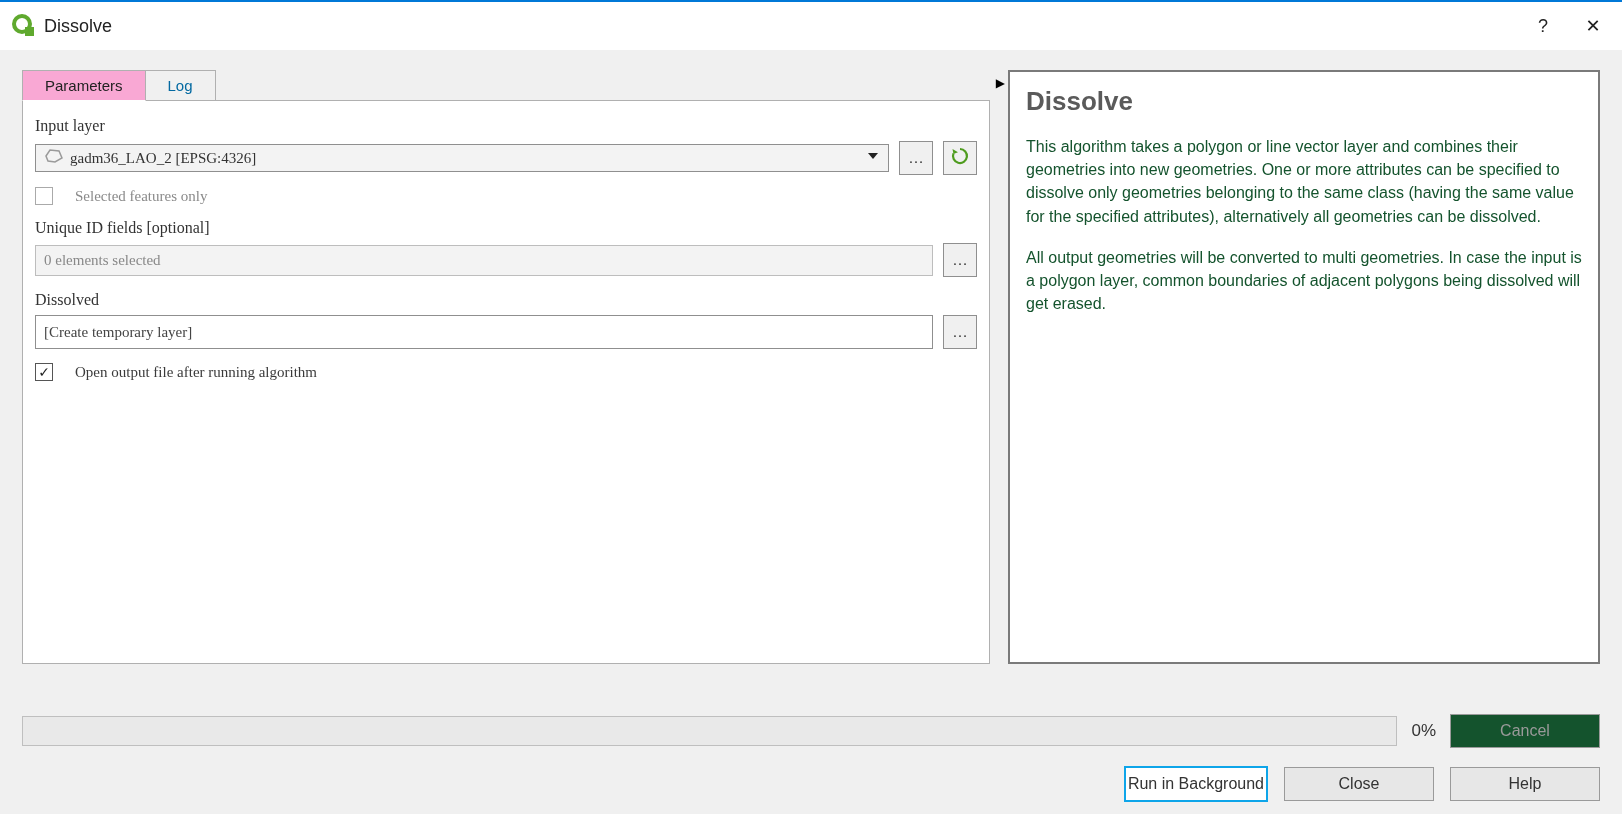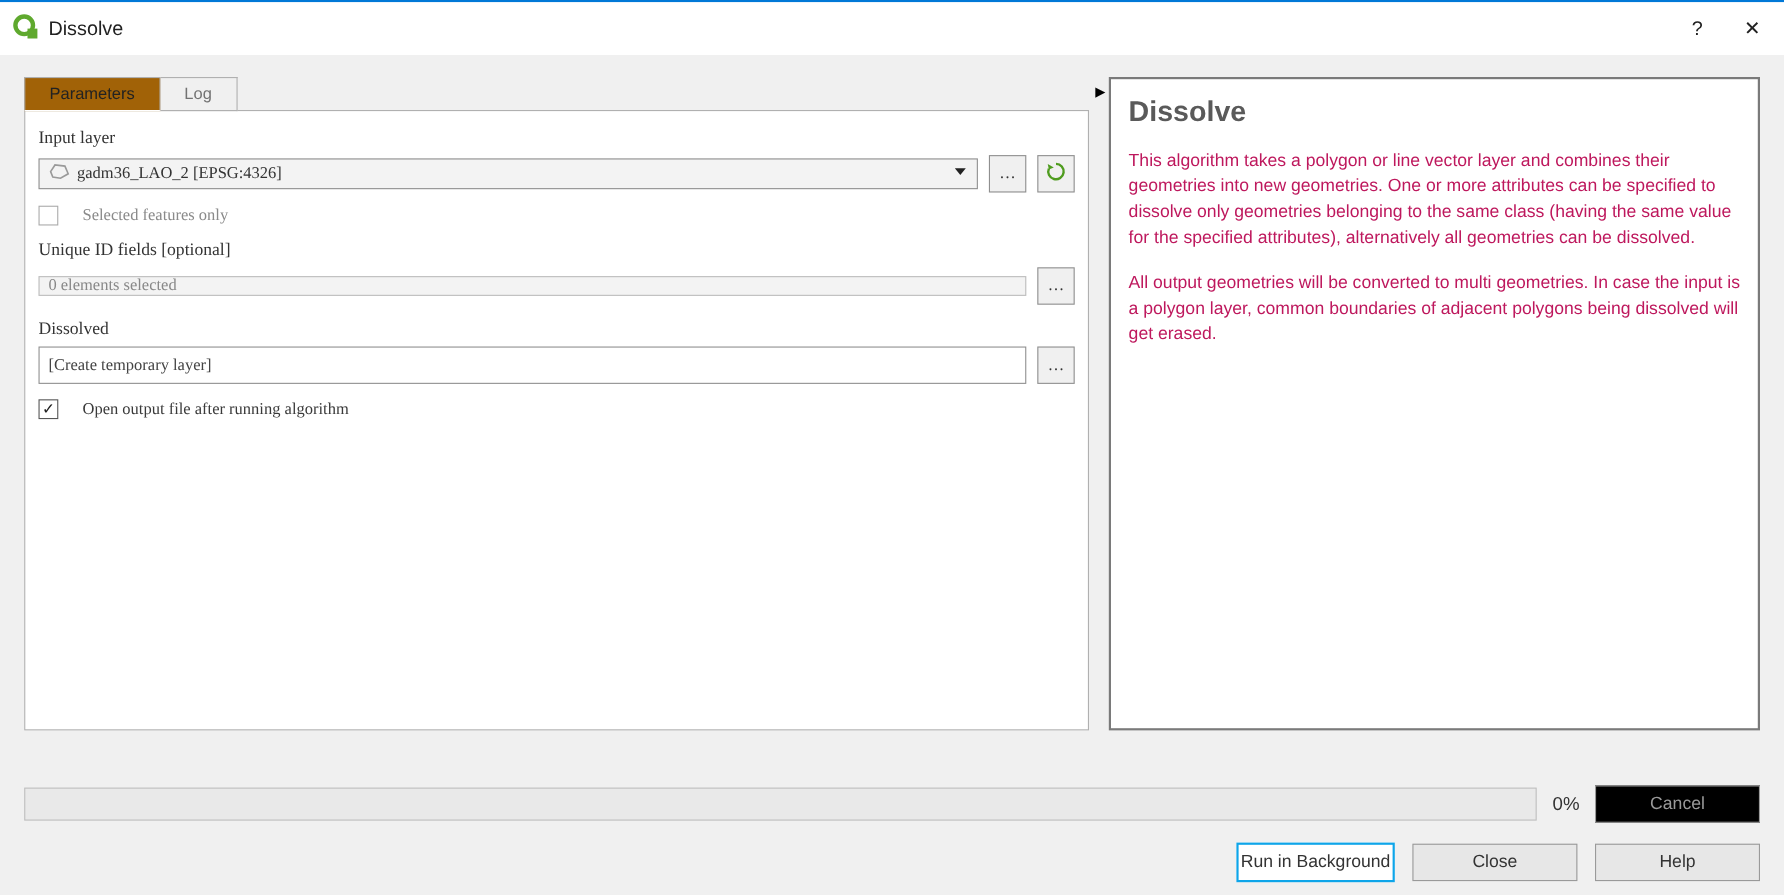--- a/index.html
+++ b/index.html
@@ -59,25 +59,25 @@
   .tabs {
     display: flex;
     position: relative;
     z-index: 2;
     margin-bottom: -1px;
   }
   .tab {
     padding: 6px 22px;
     border: 1px solid #b0b0b0;
     background: #f0f0f0;
-    color: #737373;
+    color: #0369a1;
     cursor: default;
   }
   .tab.active {
-    background: #a16207;
+    background: #f9a8d4;
     border-bottom: 1px solid #fff;
     color: #222;
   }
   .tab + .tab { border-left: none; }
   .panel {
     border: 1px solid #b0b0b0;
     background: #fff;
     flex: 1;
     padding: 10px 12px 20px 12px;
     display: flex;
@@ -112,21 +112,21 @@
     font-size: 15px;
     color:#333;
   }
   .sq-btn.reload {
     background:#f0f0f0;
   }
   .disabled-input {
     flex:1;
     border:1px solid #bdbdbd;
     background:#f3f3f3;
-    height:18px;
+    height:31px;
     display:flex;align-items:center;
     padding:0 8px;
     color:#888;
   }
   .text-input {
     flex:1;
     border:1px solid #8f8f8f;
     background:#fff;
     height:34px;
     display:flex;align-items:center;
@@ -161,21 +161,21 @@
   .right-col h1 {
     margin:0 0 18px 0;
     font-size:26px;
     font-weight:700;
     color:#5a5a5a;
   }
   .right-col p {
     margin:0 0 18px 0;
     font-size:16px;
     line-height:1.45;
-    color:#be185d;
+    color:#14532d;
   }
   .bottom-area {
     margin-top: 50px;
   }
   .progress-row {
     display:flex;align-items:center;gap:14px;margin-bottom:18px;
   }
   .progress-bar {
     flex:1;height:30px;border:1px solid #bfbfbf;background:#e9e9e9;
   }
@@ -184,21 +184,21 @@
     height:34px;
     padding:0 18px;
     border:1px solid #9a9a9a;
     background:#e7e7e7;
     color:#333;
     display:inline-flex;align-items:center;justify-content:center;
     font-size:16px;
     cursor:default;
     min-width:110px;
   }
-  .btn.disabled { color:#9a9a9a; background:#000000; }
+  .btn.disabled { color:#9a9a9a; background:#14532d; }
   .btn.primary-outline {
     border:2px solid #0ea5e9;
     background:#fff;
     font-size:16px;
     padding:0 2px;
     height:36px;
     align-items:center;
   }
   .button-row {
     display:flex;align-items:center;gap:16px;

